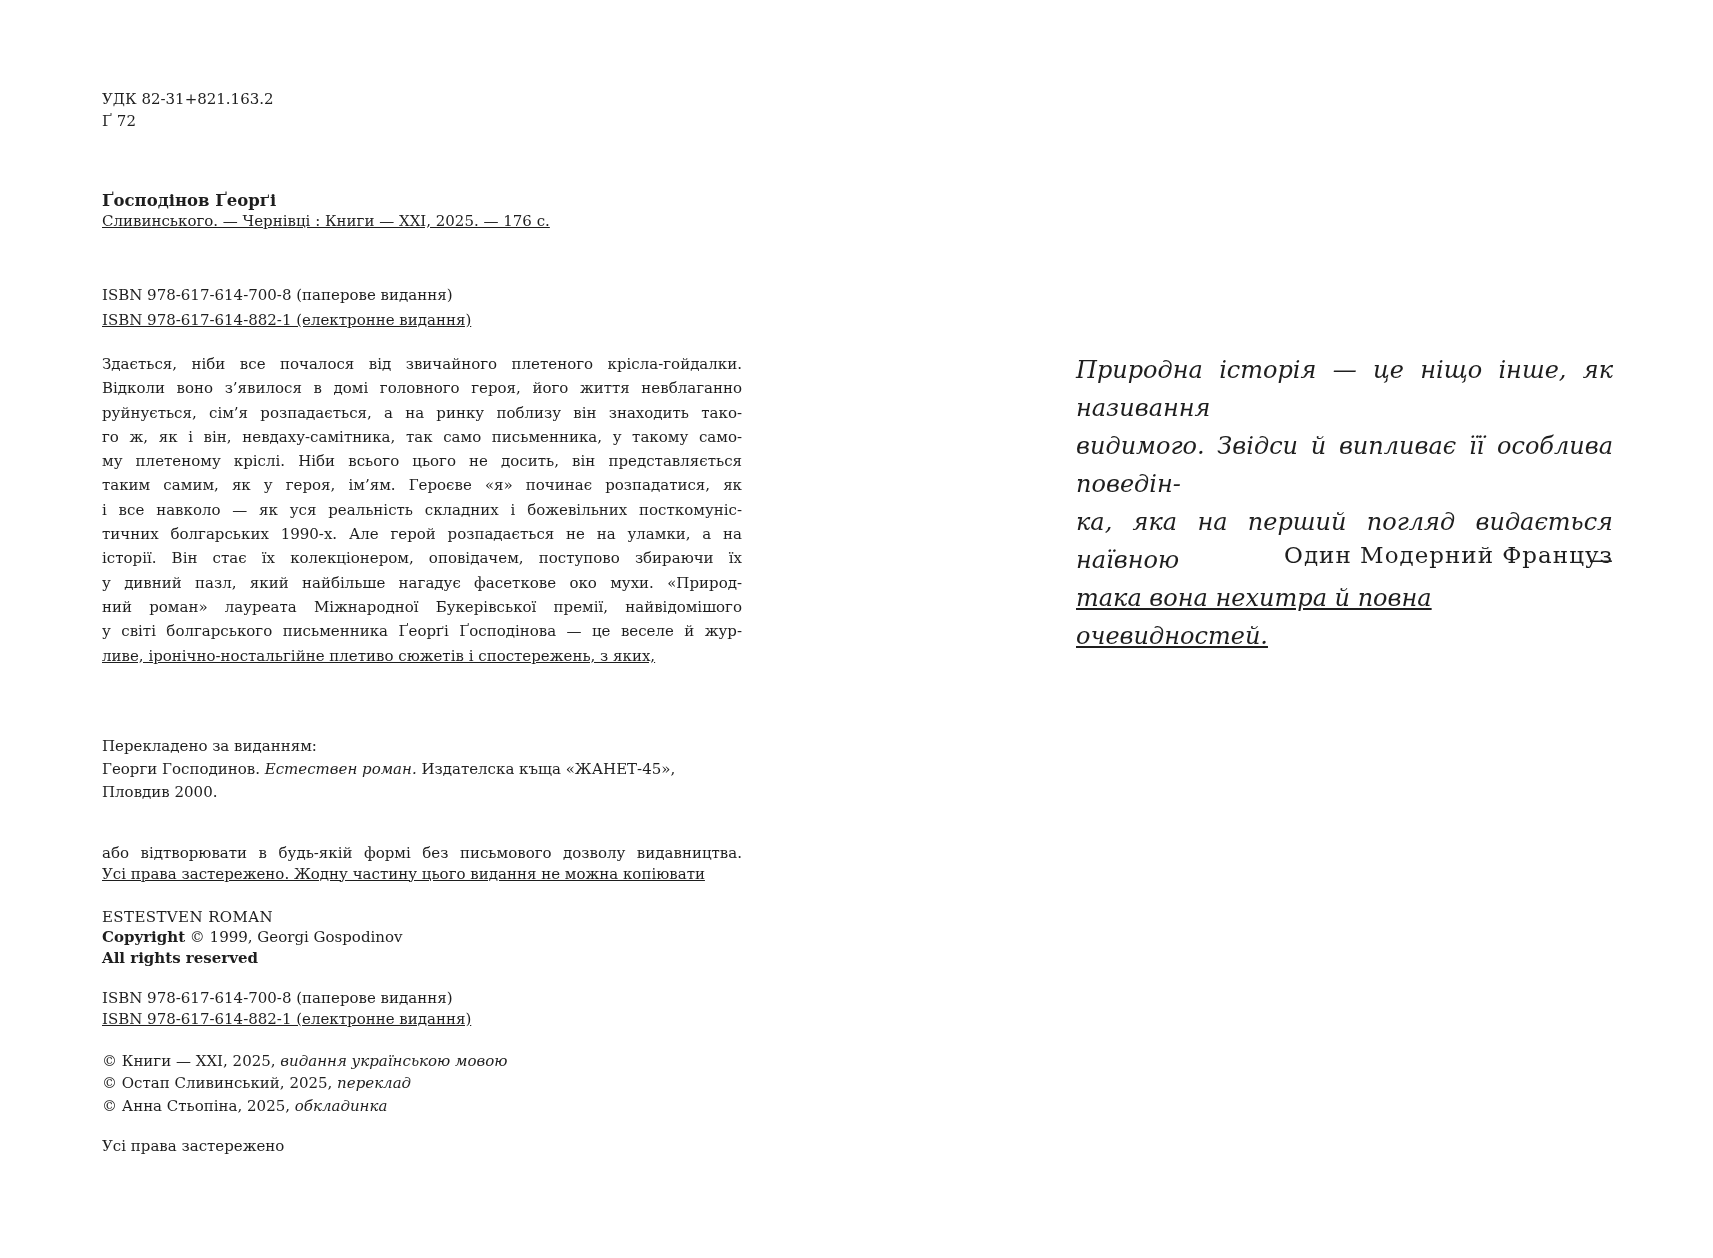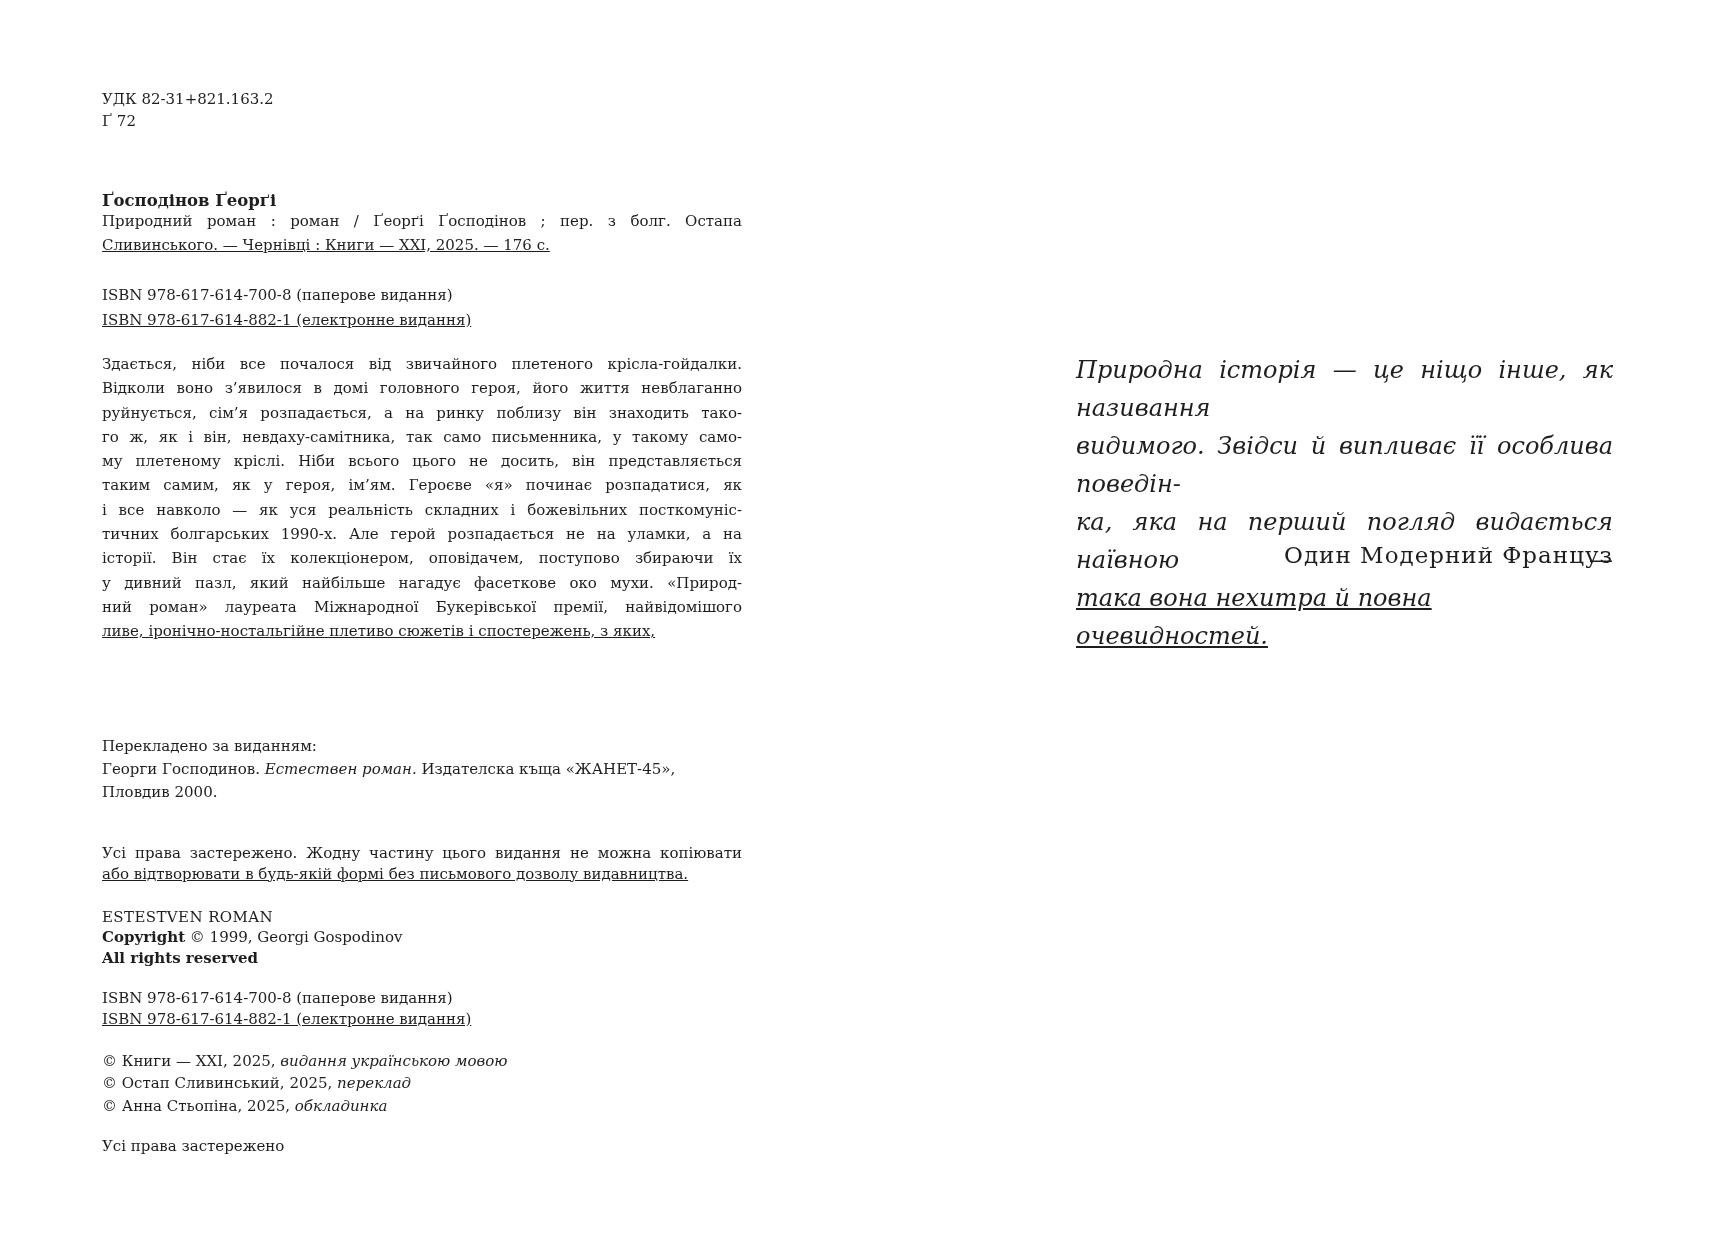--- a/index.html
+++ b/index.html
@@ -28,53 +28,53 @@
 <body>
 
 <div class="abs block" style="left:102px; top:88px; line-height:22px;">
   <div>УДК  82-31+821.163.2</div>
   <div>Ґ 72</div>
 </div>
 
 <div class="abs block bold" style="left:102px; top:182px; font-size:16.5px; line-height:22px;margin-top:8px;">Ґосподінов Ґеорґі</div>
 
 <div class="abs block lines" style="left:102px; top:210px; width:640px; line-height:23.5px;">
-    <div class="ln">Природний роман : роман / Ґеорґі Ґосподінов ; пер. з болг. Остапа</div>
     <div class="ln">Сливинського. — Чернівці : Книги — XXI, 2025. — 176 с.</div>
   </div>
 
 <div class="abs block lines left" style="left:102px; top:283px; width:640px; line-height:25px;">
     <div class="ln">ISBN 978-617-614-700-8 (паперове видання)</div>
     <div class="ln">ISBN 978-617-614-882-1 (електронне видання)</div>
   </div>
 
 <div class="abs block lines" style="left:102px; top:352px; width:640px; line-height:24.3px;">
     <div class="ln">Здається, ніби все почалося від звичайного плетеного крісла-гойдалки.</div>
     <div class="ln">Відколи воно з’явилося в домі головного героя, його життя невблаганно</div>
     <div class="ln">руйнується, сім’я розпадається, а на ринку поблизу він знаходить тако-</div>
     <div class="ln">го ж, як і він, невдаху-самітника, так само письменника, у такому само-</div>
     <div class="ln">му плетеному кріслі. Ніби всього цього не досить, він представляється</div>
     <div class="ln">таким самим, як у героя, ім’ям. Героєве «я» починає розпадатися, як</div>
     <div class="ln">і все навколо — як уся реальність складних і божевільних посткомуніс-</div>
     <div class="ln">тичних болгарських 1990-х. Але герой розпадається не на уламки, а на</div>
     <div class="ln">історії. Він стає їх колекціонером, оповідачем, поступово збираючи їх</div>
     <div class="ln">у дивний пазл, який найбільше нагадує фасеткове око мухи. «Природ-</div>
     <div class="ln">ний роман» лауреата Міжнародної Букерівської премії, найвідомішого</div>
+    <div class="ln">у світі болгарського письменника Ґеорґі Ґосподінова — це веселе й жур-</div>
     <div class="ln">ливе, іронічно-ностальгійне плетиво сюжетів і спостережень, з яких,</div>
   </div>
 
 <div class="abs block" style="left:102px; top:735px; width:640px; line-height:23px;">
   <div>Перекладено за виданням:</div>
   <div><span>Георги Господинов. </span><i>Естествен роман.</i><span> Издателска къща «ЖАНЕТ-45»,</span></div>
   <div>Пловдив 2000.</div>
 </div>
 
 <div class="abs block lines" style="left:102px; top:843px; width:640px; line-height:20.5px;">
+    <div class="ln">або відтворювати в будь-якій формі без письмового дозволу видавництва.</div>
     <div class="ln">Усі права застережено. Жодну частину цього видання не можна копіювати</div>
-    <div class="ln">або відтворювати в будь-якій формі без письмового дозволу видавництва.</div>
   </div>
 
 <div class="abs block" style="left:102px; top:907px; width:640px; line-height:20.3px;">
   <div class="caps">ESTESTVEN ROMAN</div>
   <div><span class="bold">Copyright</span><span> © 1999, Georgi Gospodinov</span></div>
   <div class="bold">All rights reserved</div>
 </div>
 
 <div class="abs block lines left" style="left:102px; top:988px; width:640px; line-height:20.5px;">
     <div class="ln">ISBN 978-617-614-700-8 (паперове видання)</div>

